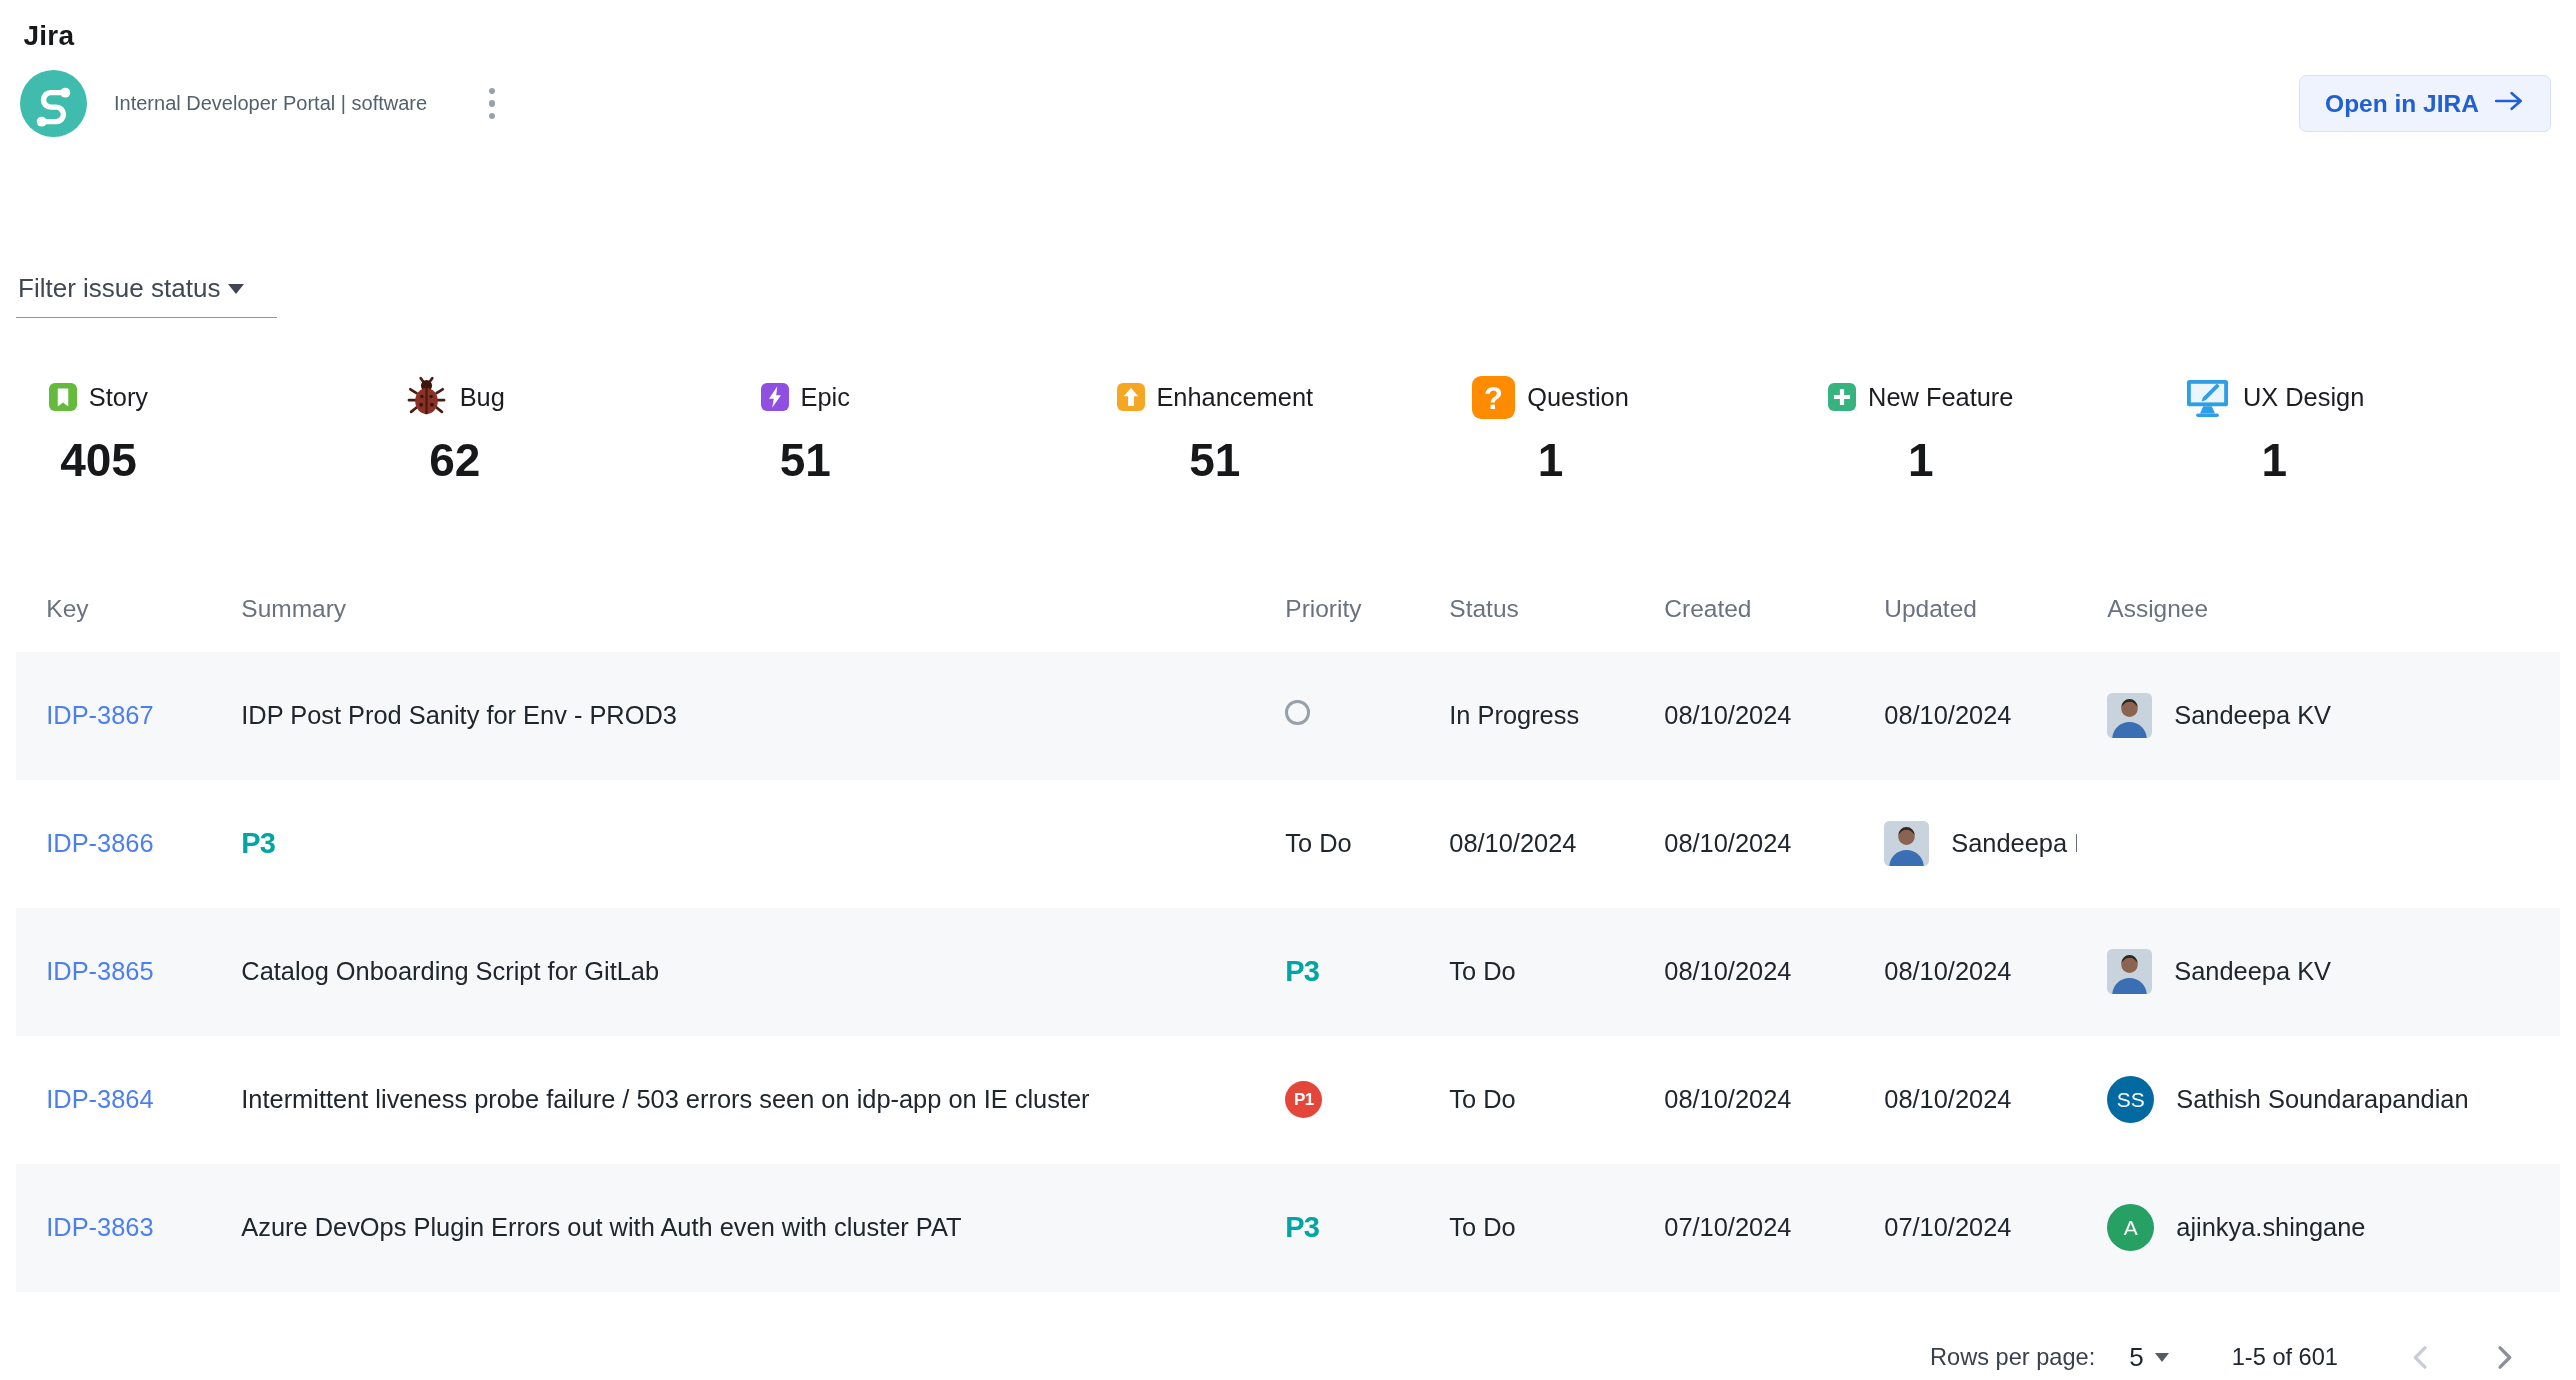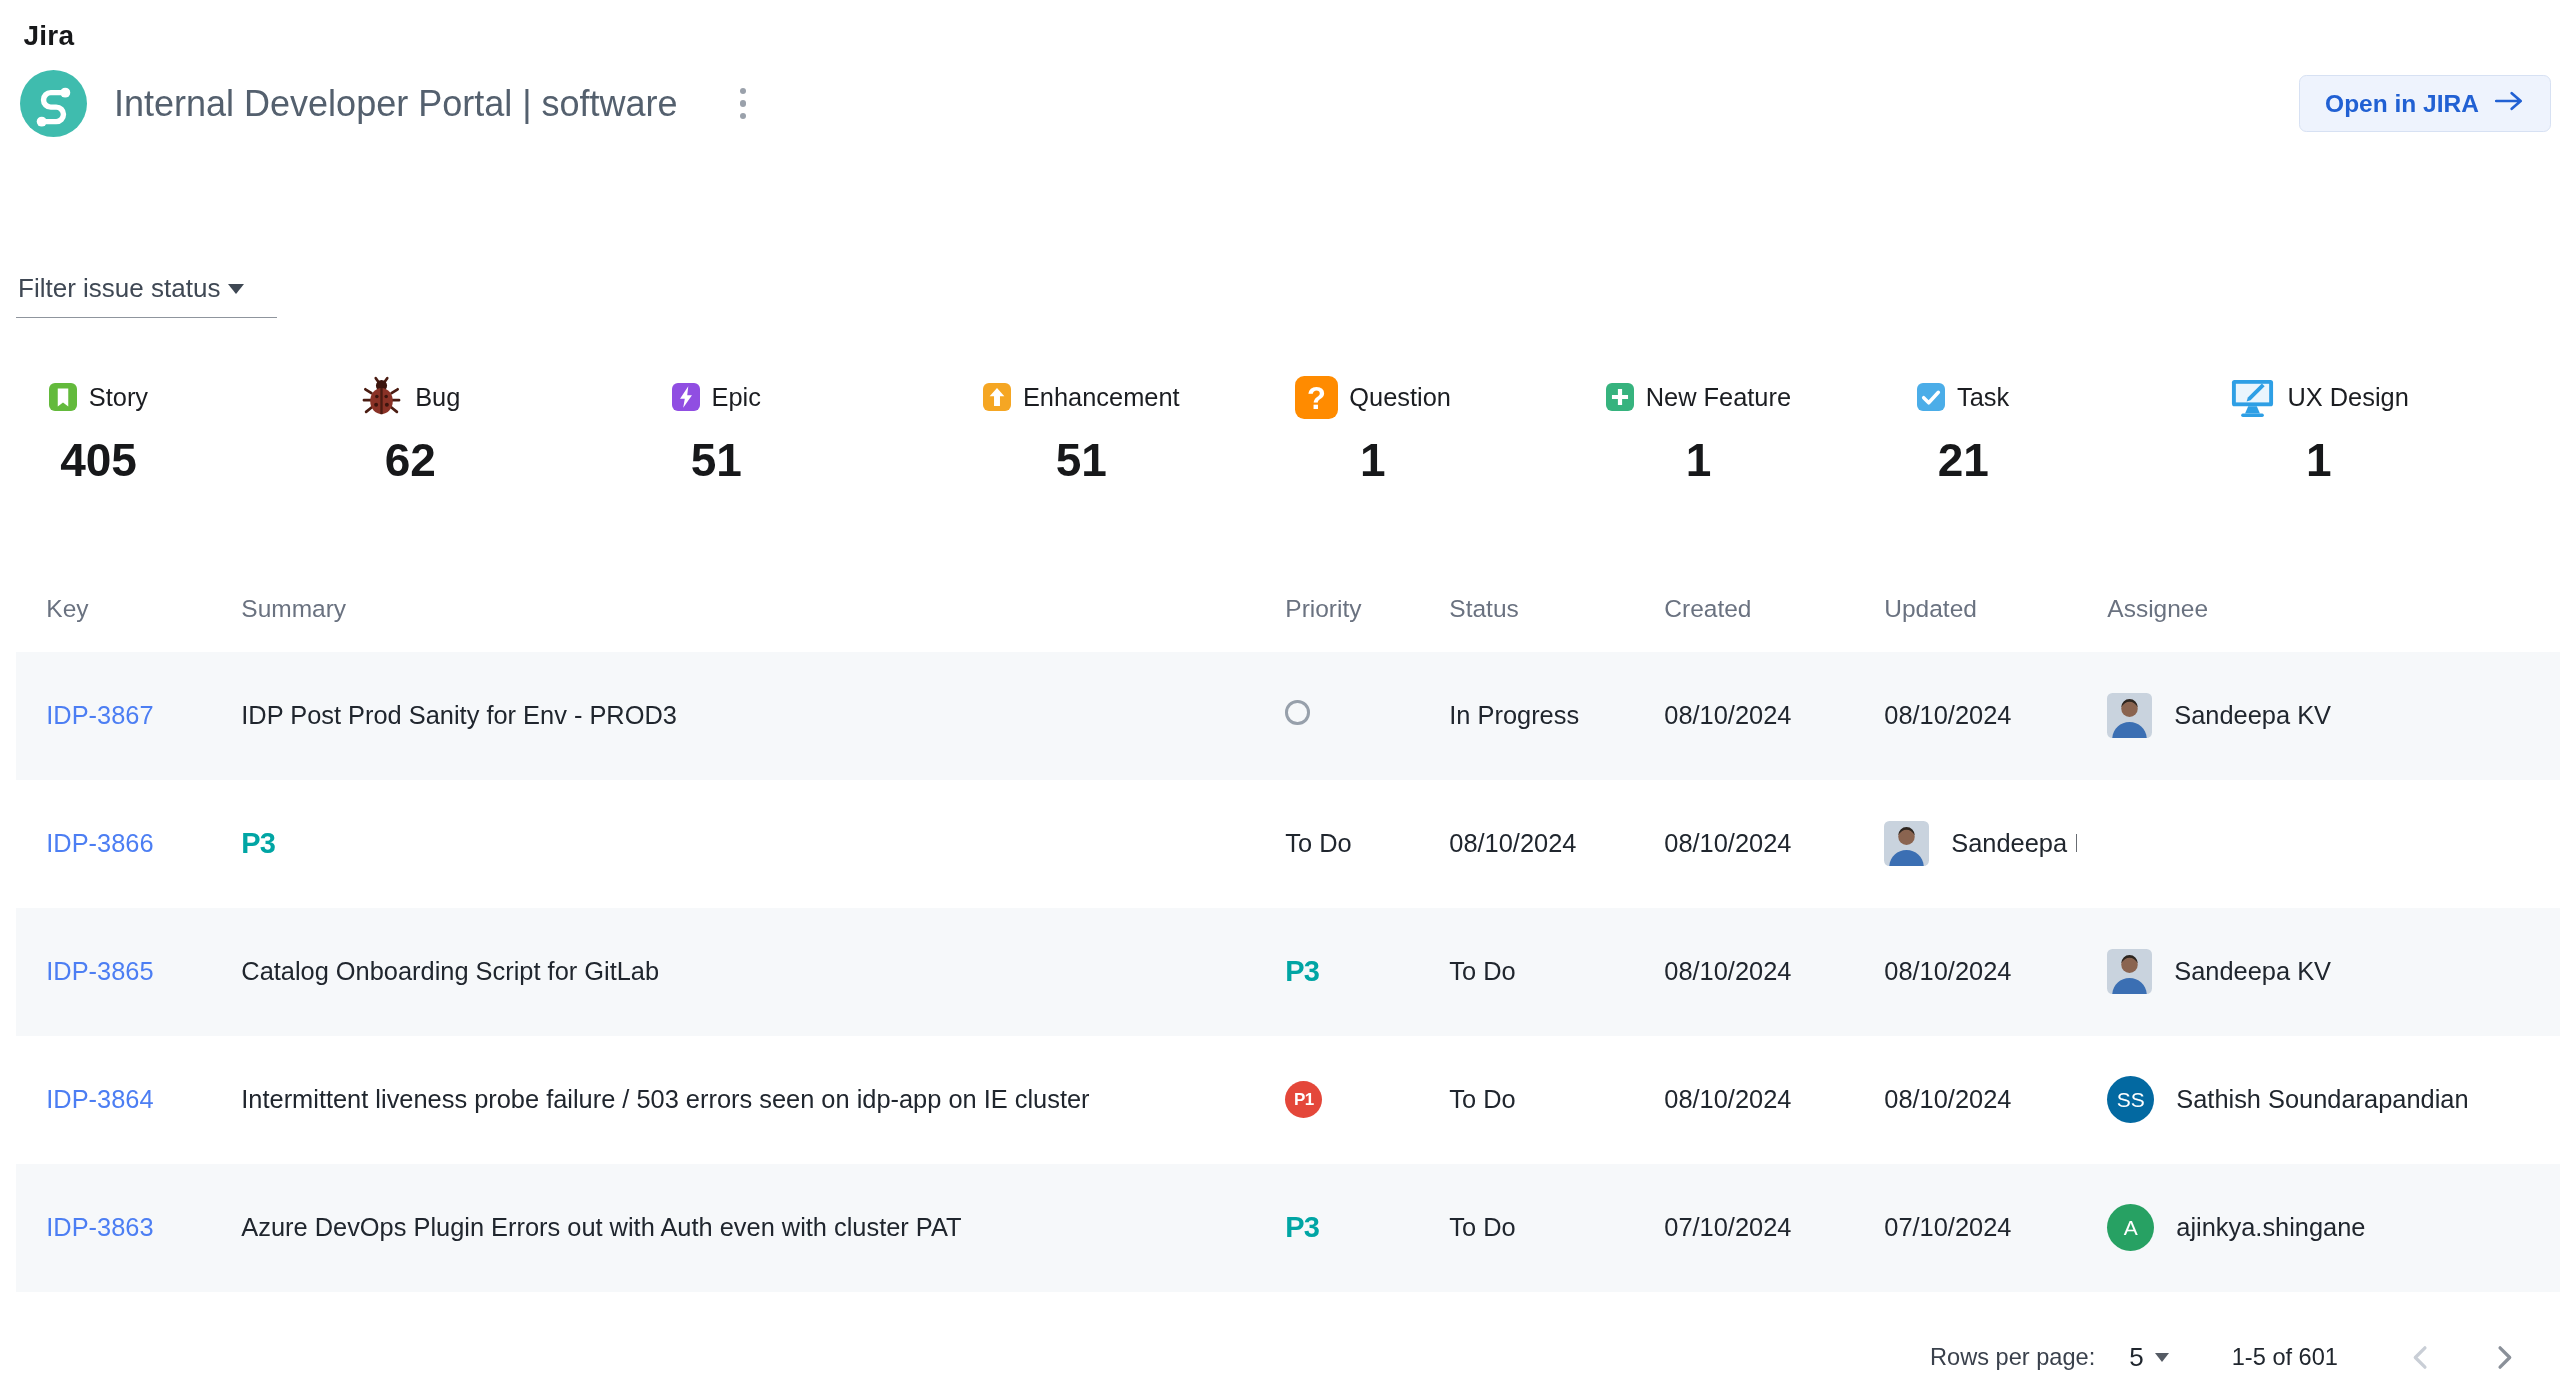--- a/index.html
+++ b/index.html
@@ -9,21 +9,21 @@
     font-family:"Liberation Sans","DejaVu Sans",sans-serif;
     color:#1f2630;
     overflow:hidden;
   }
   .page { position:relative; width:2576px; height:1381px; padding-top:20px; }
 
   .page-title { margin-left:23.6px; font-size:28px; font-weight:700; color:#17181a; letter-spacing:0.2px; }
 
   .header-row { display:flex; align-items:center; margin:18px 25.4px 0 20px; }
   .logo { width:67px; height:67px; flex:0 0 auto; }
-  .project-name { margin-left:27px; font-size:36px; color:#54606e; }
+  .project-name { margin-left:27px; font-size:20px; color:#54606e; }
   .kebab { margin-left:51px; display:flex; flex-direction:column; align-items:center; gap:6.3px; padding:7.3px 11px; cursor:pointer; background:none; border:none; }
   .kebab i { width:6.3px; height:6.3px; border-radius:50%; background:#9aa1ab; display:block; }
   .spacer { flex:1; }
   .open-btn { display:flex; align-items:center; gap:16.3px; padding:13.6px 25.4px; background:#eef3fd; border:0.9px solid #d7e1f3; border-radius:7.3px; color:#2160d3; font-size:24.5px; font-weight:700; cursor:pointer; font-family:inherit; }
 
   .filter { margin:136px 0 0 16.3px; display:inline-flex; align-items:center; justify-content:flex-start; min-width:261px; padding:0 5.4px 12.7px 1.8px; border-bottom:0.9px solid #8f959d; font-size:26px; color:#3f4854; cursor:pointer; }
   .filter .caret { margin-left:7.3px; width:0; height:0; border-left:8.2px solid transparent; border-right:8.2px solid transparent; border-top:10px solid #3f4854; }
 
   .stats { display:flex; margin:53px 36px 0 49px; }
   .stat { flex:1; display:flex; flex-direction:column; }
@@ -186,34 +186,20 @@
             </span>
         <span class="stat-label">New Feature</span>
       </div>
       <div class="stat-count">1</div>
     </div>
       </div>
       <div class="stat">
     <div class="stat-inner">
       <div class="stat-top">
         <span>
-              <svg width="28" height="28" viewBox="0 0 16 16">
-                <rect width="16" height="16" rx="3.4" fill="#4BADE8"></rect>
-                <path d="M3.8 8.4l2.9 2.9 5.5-6" stroke="#fff" stroke-width="2" fill="none" stroke-linecap="round" stroke-linejoin="round"></path>
-              </svg>
-            </span>
-        <span class="stat-label">Task</span>
-      </div>
-      <div class="stat-count">21</div>
-    </div>
-      </div>
-      <div class="stat">
-    <div class="stat-inner">
-      <div class="stat-top">
-        <span>
               <svg width="47" height="47" viewBox="0 0 24 24">
         <rect x="1.5" y="3" width="21" height="13.5" rx="1.3" fill="#2E9FE5"></rect>
         <rect x="3.5" y="5" width="17" height="9.5" fill="#eaf5fd"></rect>
         <path d="M18.2 6.2 11 13.4l-2 .6.6-2 7.2-7.2z" fill="#2E9FE5"></path>
         <path d="M9.8 16.5 8.2 20.2h7.6l-1.6-3.7z" fill="#2E9FE5"></path>
         <rect x="6.2" y="20.2" width="11.6" height="1.7" rx="0.85" fill="#2E9FE5"></rect>
       </svg>
             </span>
         <span class="stat-label">UX Design</span>
       </div>

